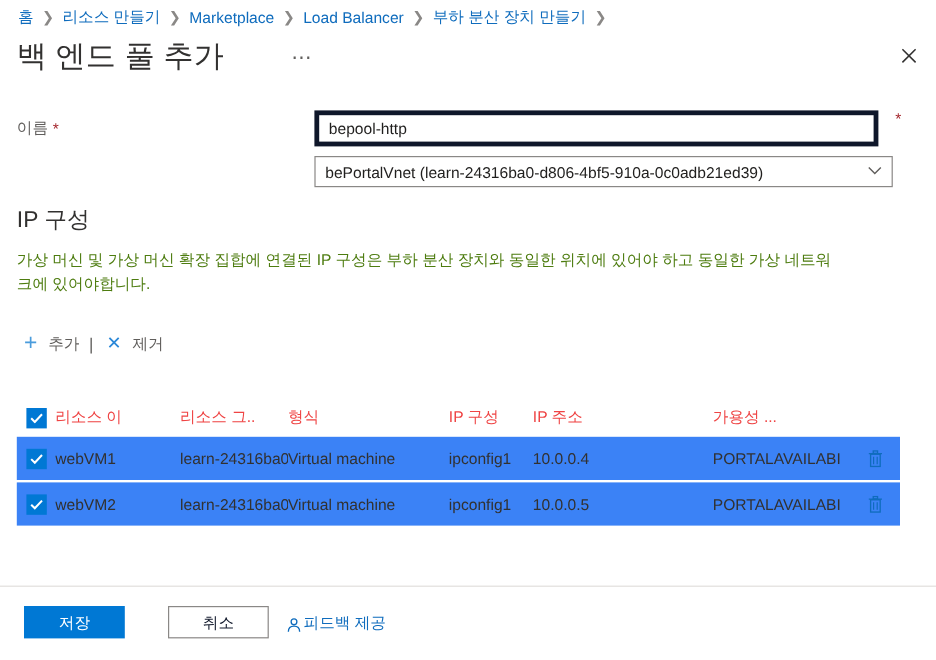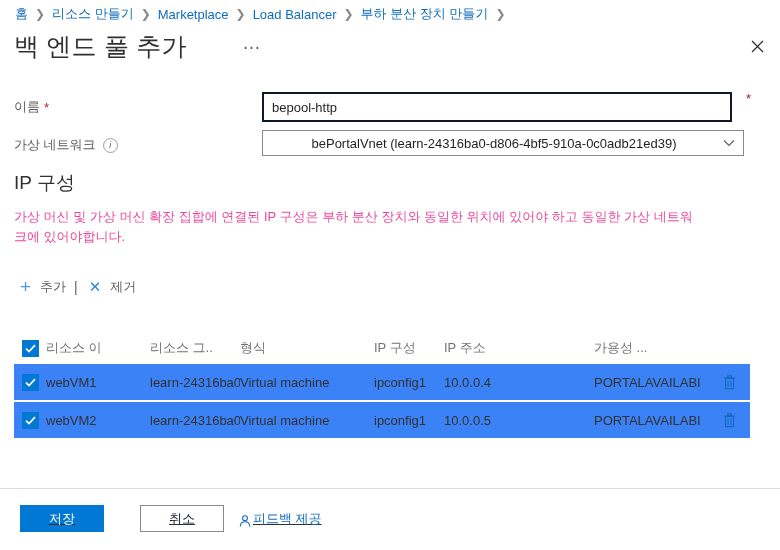--- a/index.html
+++ b/index.html
@@ -118,21 +118,21 @@
     font-style: italic;
     line-height: 1;
     cursor: pointer;
   }
   .text-input {
     position: absolute;
     left: 262px;
     top: 0;
     width: 470px;
     height: 30px;
-    border: 2px solid #0f172a;
+    border: 4px solid #0f172a;
     background: #fff;
     font-family: "Liberation Sans", sans-serif;
     font-size: 13px;
     color: #201f1e;
     padding: 0 8px;
     box-sizing: border-box;
     line-height: 24px;
   }
   .input-star {
     position: absolute;
@@ -149,21 +149,20 @@
     height: 26px;
     border: 1px solid #8a8886;
     background: #fff;
     font-size: 13px;
     color: #201f1e;
     box-sizing: border-box;
     display: flex;
     align-items: center;
     padding: 0 8px;
     cursor: pointer;
-    text-align: center;
   }
   .select-value {
     flex: 1;
     overflow: hidden;
     white-space: nowrap;
   }
   .chevron {
     color: #605e5c;
     font-size: 11px;
     margin-left: 6px;
@@ -178,21 +177,21 @@
     font-weight: 400;
     color: #323130;
   }
   .section-desc {
     position: absolute;
     top: 207px;
     left: 14px;
     width: 680px;
     font-size: 13px;
     line-height: 20px;
-    color: #ec4899;
+    color: #4d7c0f;
   }
 
   
   .toolbar {
     position: absolute;
     top: 274px;
     left: 18px;
     display: flex;
     align-items: center;
     font-size: 13px;
@@ -230,21 +229,21 @@
     left: 14px;
     width: 736px;
     font-size: 13px;
   }
   .t-row {
     display: flex;
     align-items: center;
     height: 36px;
   }
   .t-head {
-    color: #737373;
+    color: #ef4444;
     height: 32px;
   }
   .t-body-row {
     background: #3b82f6;
     color: #323130;
     margin-bottom: 2px;
   }
   .c-check { width: 32px; flex: 0 0 32px; display: flex; align-items: center; justify-content: center; }
   .c-name  { width: 104px; flex: 0 0 104px; }
   .c-rg    { width: 90px;  flex: 0 0 90px; }
@@ -284,21 +283,20 @@
     top: 488px;
     height: 1px;
     background: #e1dfdd;
   }
   .footer {
     position: absolute;
     top: 505px;
     left: 20px;
     display: flex;
     align-items: center;
-    text-decoration: underline;
   }
   .btn-primary {
     width: 84px;
     height: 27px;
     background: #0078d4;
     color: #ffffff;
     border: none;
     font-family: "Liberation Sans", sans-serif;
     font-size: 13px;
     cursor: pointer;
@@ -363,24 +361,20 @@
   <div class="field-row">
     <span class="field-label">
       <span>이름</span>
       <span class="req-star">*</span>
     </span>
     <input class="text-input" type="text" value="bepool-http" style="">
     <span class="input-star">*</span>
   </div>
 
   <div class="field-row">
-    <span class="field-label">
-      <span>가상 네트워크</span>
-      <span class="info-icon">i</span>
-    </span>
     <div class="select-box">
       <span class="select-value">bePortalVnet (learn-24316ba0-d806-4bf5-910a-0c0adb21ed39)</span>
       <span class="chevron">
         <svg width="12" height="8" viewBox="0 0 12 8" aria-hidden="true">
           <polyline points="1,1.5 6,6.5 11,1.5" fill="none" stroke="#605e5c" stroke-width="1.2"></polyline>
         </svg>
       </span>
     </div>
   </div>
 

